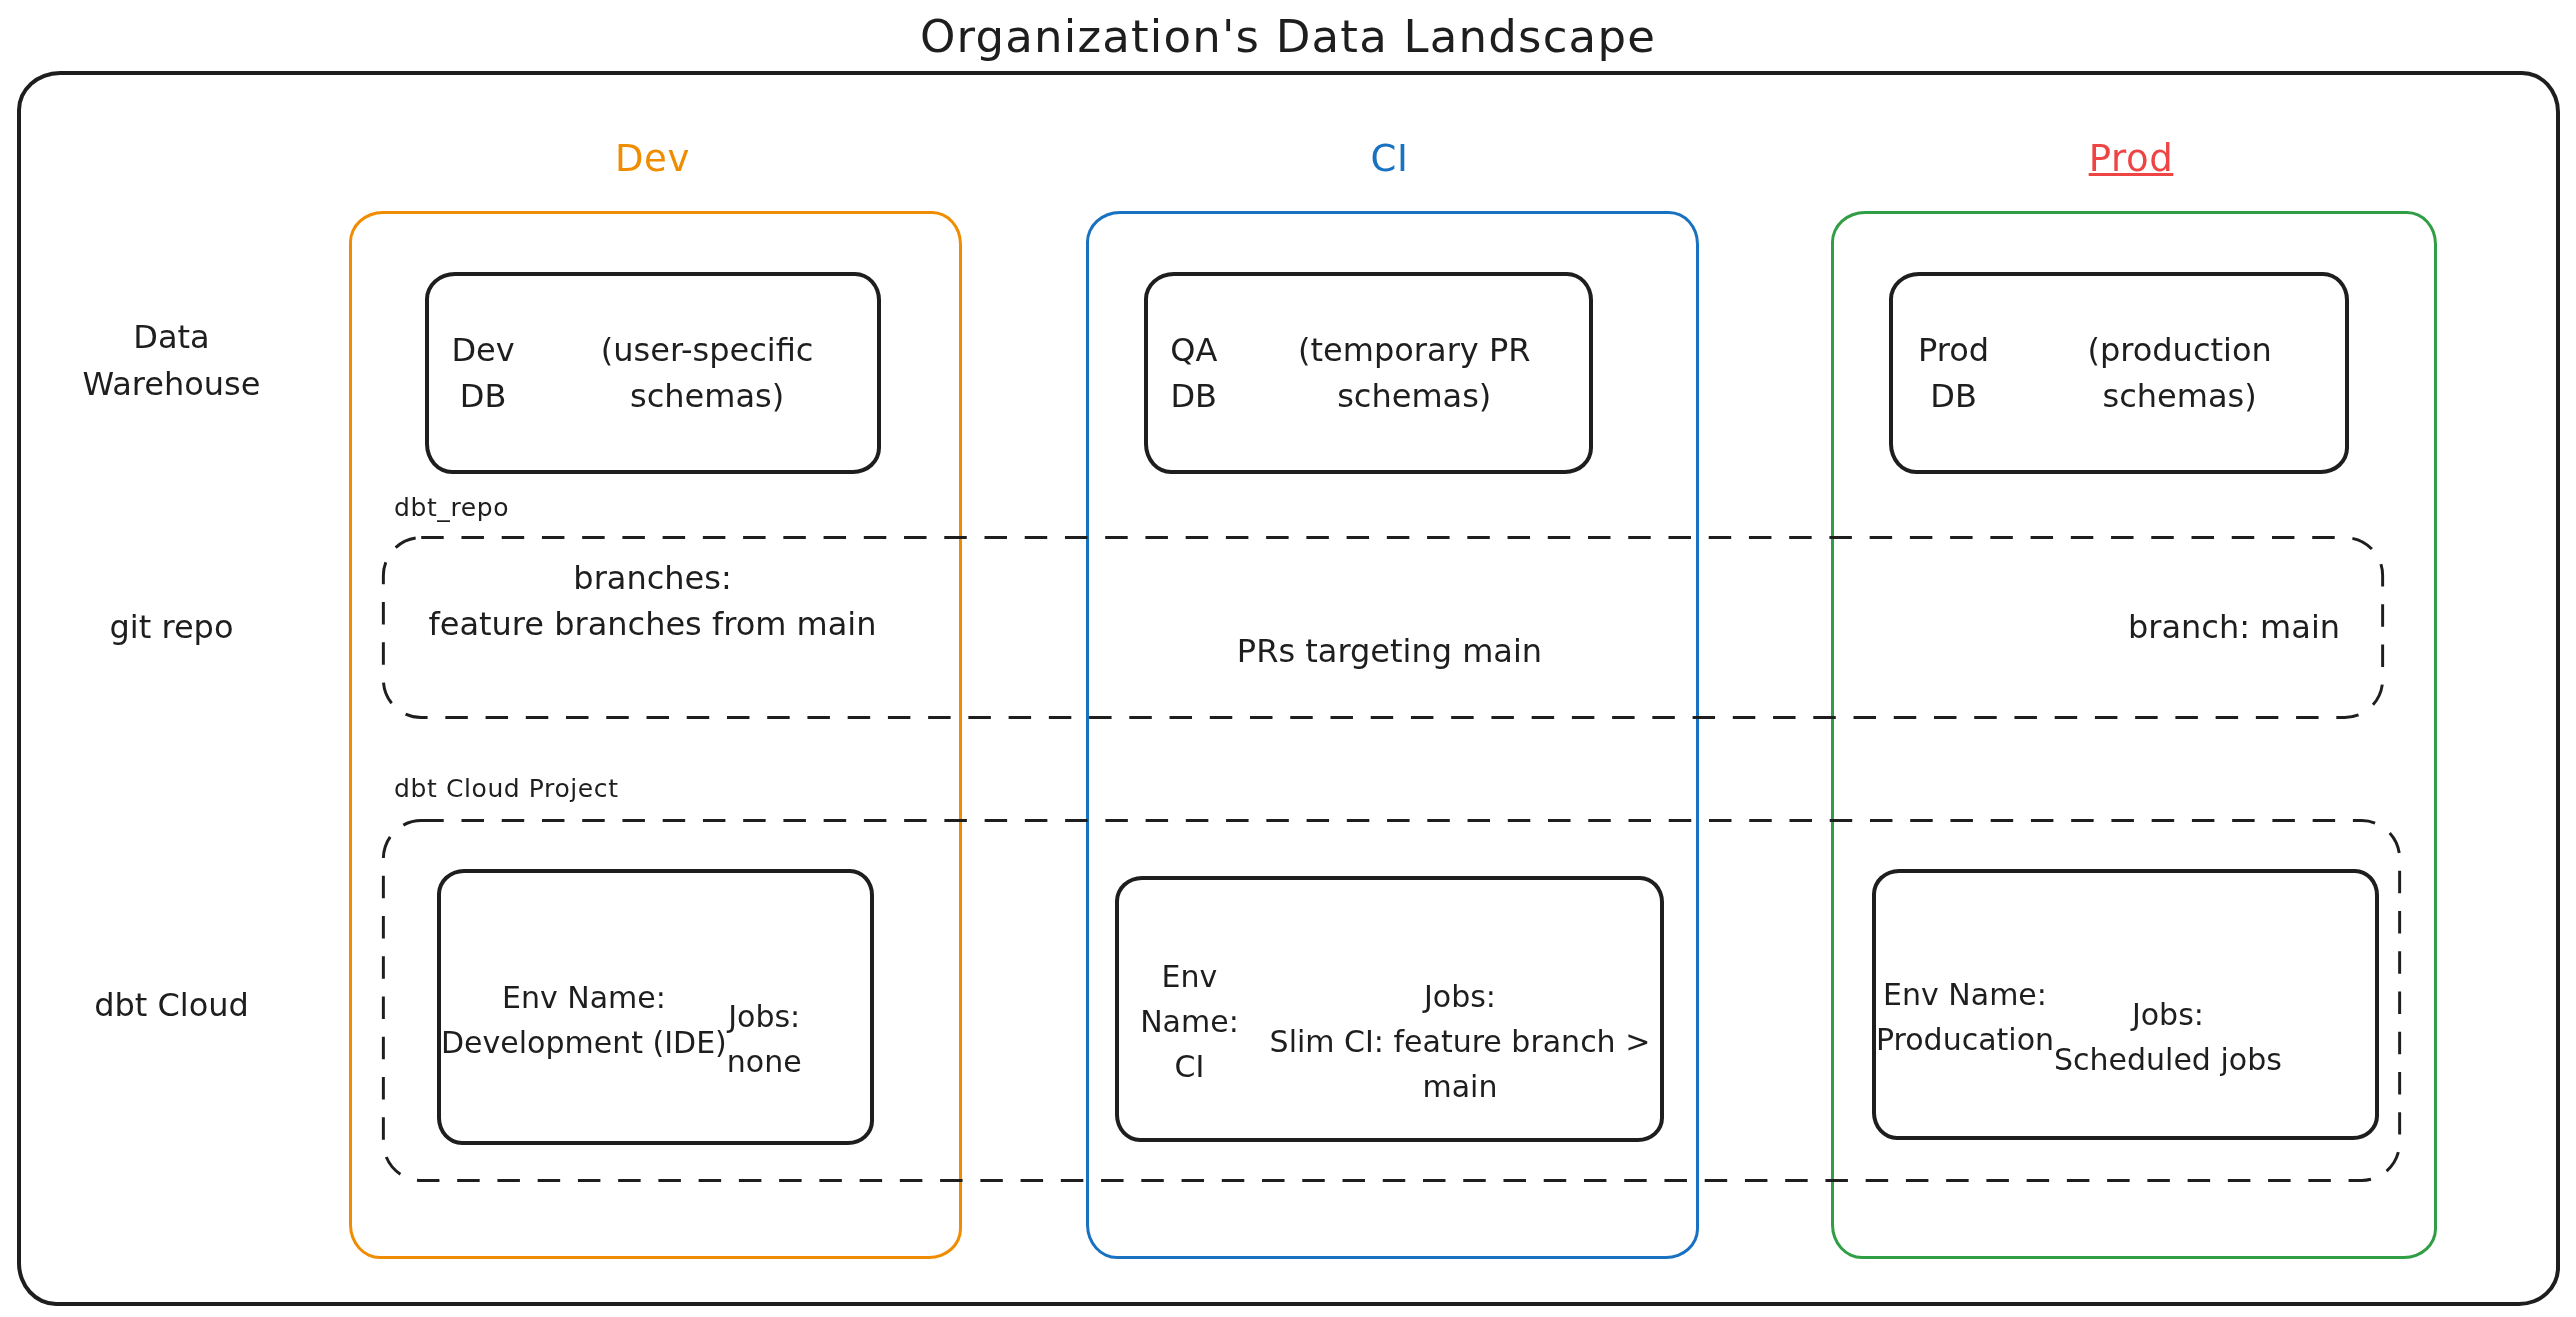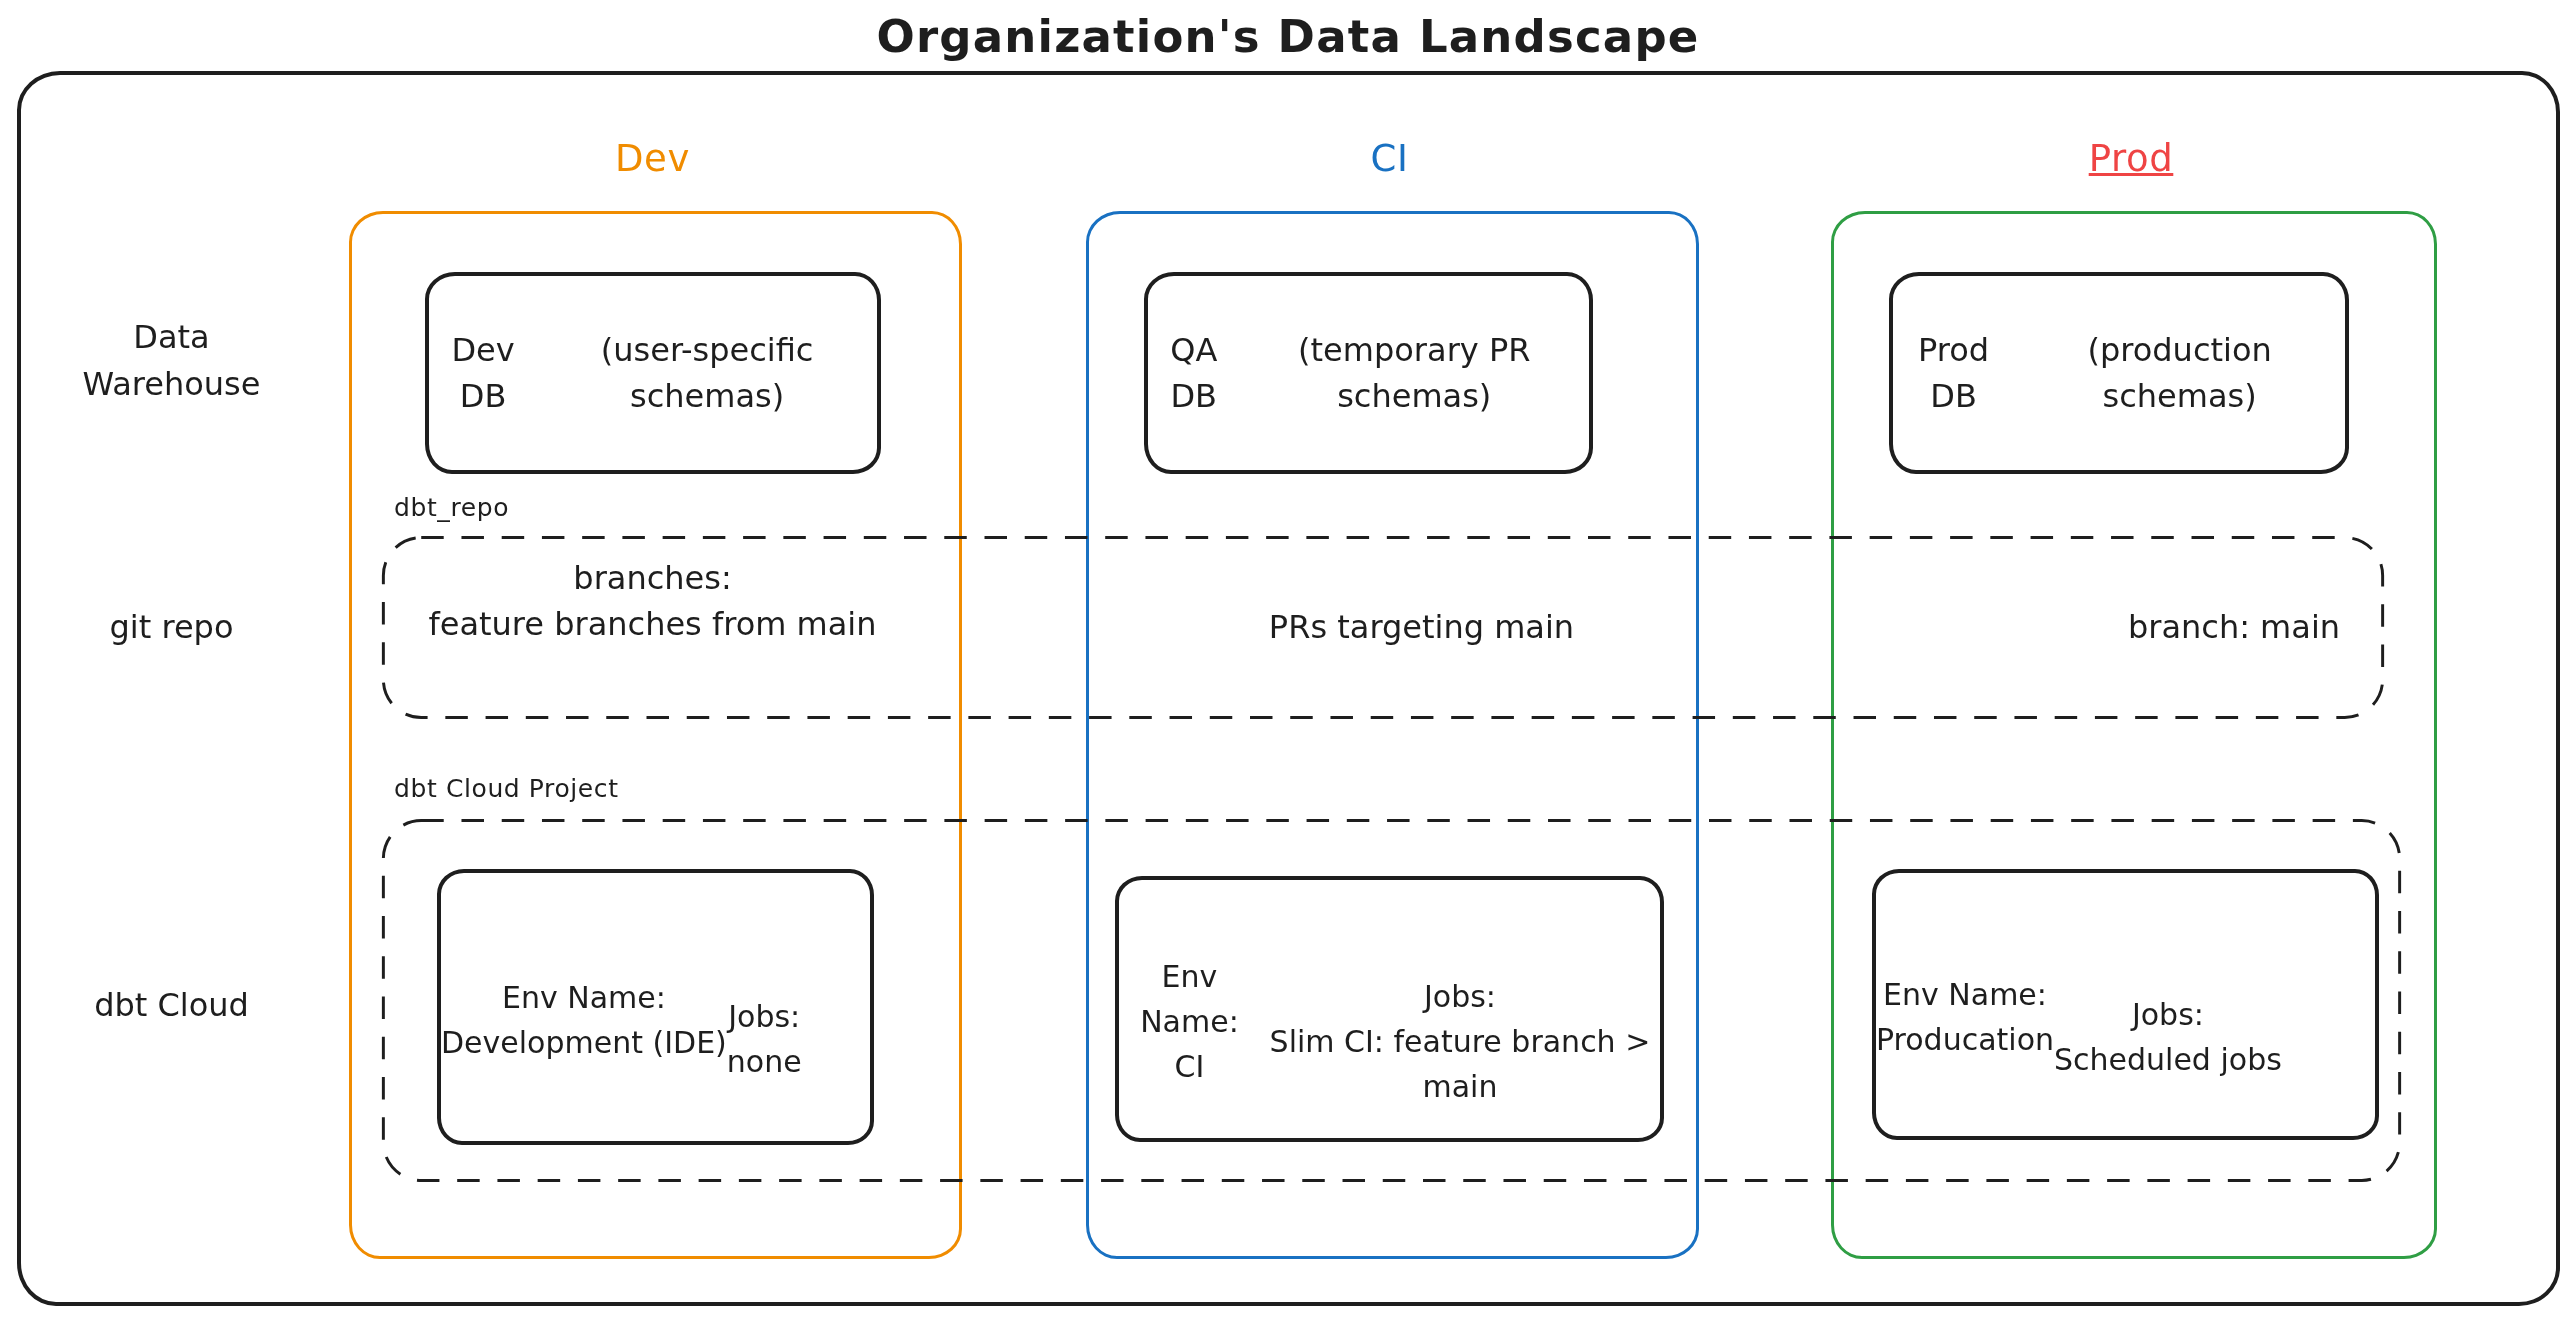--- a/index.html
+++ b/index.html
@@ -7,21 +7,21 @@
     position:relative;
     width:2576px;height:1317px;
     background:#ffffff;
     font-family:"DejaVu Sans", sans-serif;
     color:#1e1e1e;
     overflow:hidden;
   }
   .title{
     position:absolute;left:0;top:9.5px;width:100%;
     text-align:center;
-    font-size:45px;font-weight:700;letter-spacing:1.2px;
+    font-size:45px;font-weight:400;letter-spacing:1.2px;
   }
   .outer{
     position:absolute;left:16.6px;top:71px;width:2535px;height:1227px;
     border:4.1px solid #1e1e1e;
     border-radius:43px 38px 41px 39px / 39px 41px 38px 43px;
   }
   .row-label{
     position:absolute;left:47px;width:249px;
     text-align:center;font-size:32px;line-height:47px;
     white-space:pre-line;
@@ -108,21 +108,21 @@
     <div>QA DB</div>
     <div>(temporary PR schemas)</div>
   </div>
   <div class="db-box" style="left:1889px;width:452px;">
     <div>Prod DB</div>
     <div>(production schemas)</div>
   </div>
 
   <div class="git-text" style="left:349px;width:607px;top:555px;">branches:
 feature branches from main</div>
-  <div class="git-text" style="left:1086px;width:607px;top:604px;padding-left:32px;">PRs targeting main</div>
+  <div class="git-text" style="left:1086px;width:607px;top:628px;">PRs targeting main</div>
   <div class="git-text" style="left:1934px;width:600px;top:604px;">branch: main</div>
 
   <div class="cloud-box" style="left:437px;top:869px;width:437px;height:276px;">
     <div class="cloud-env">
       <div>Env Name:</div>
       <div>Development (IDE)</div>
     </div>
     <div class="cloud-jobs">
       <div>Jobs:</div>
       <div>none</div>

